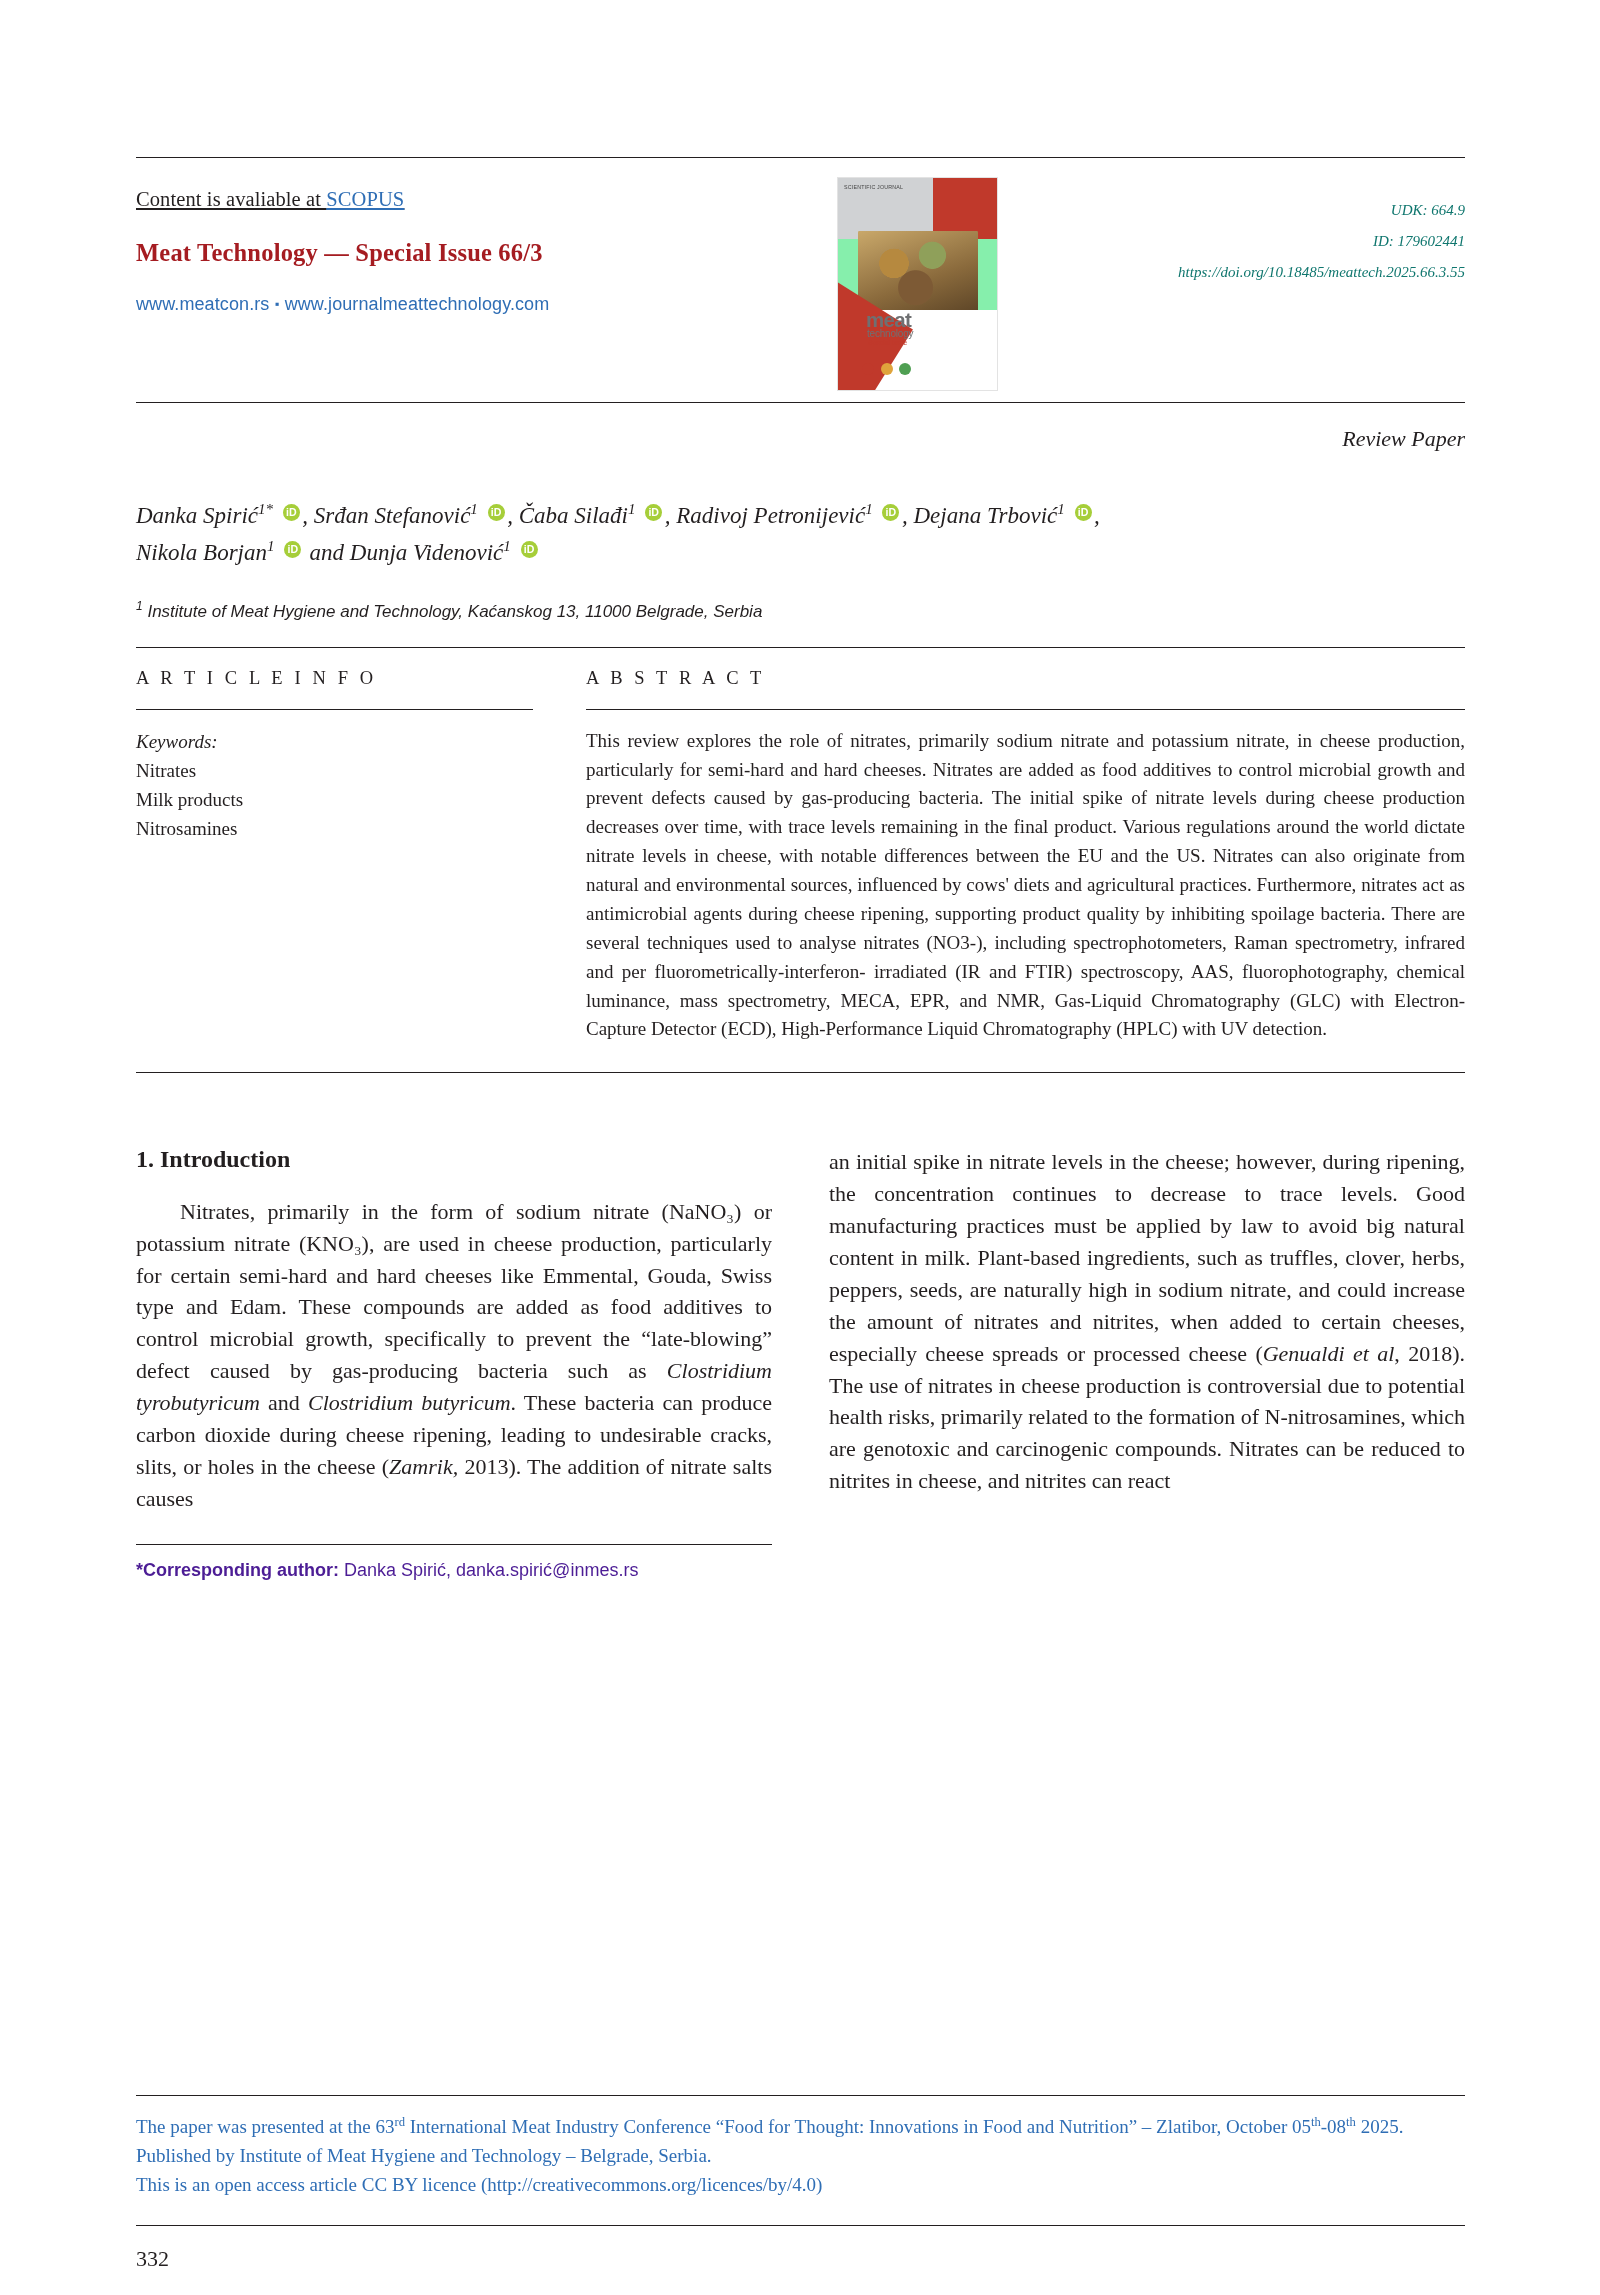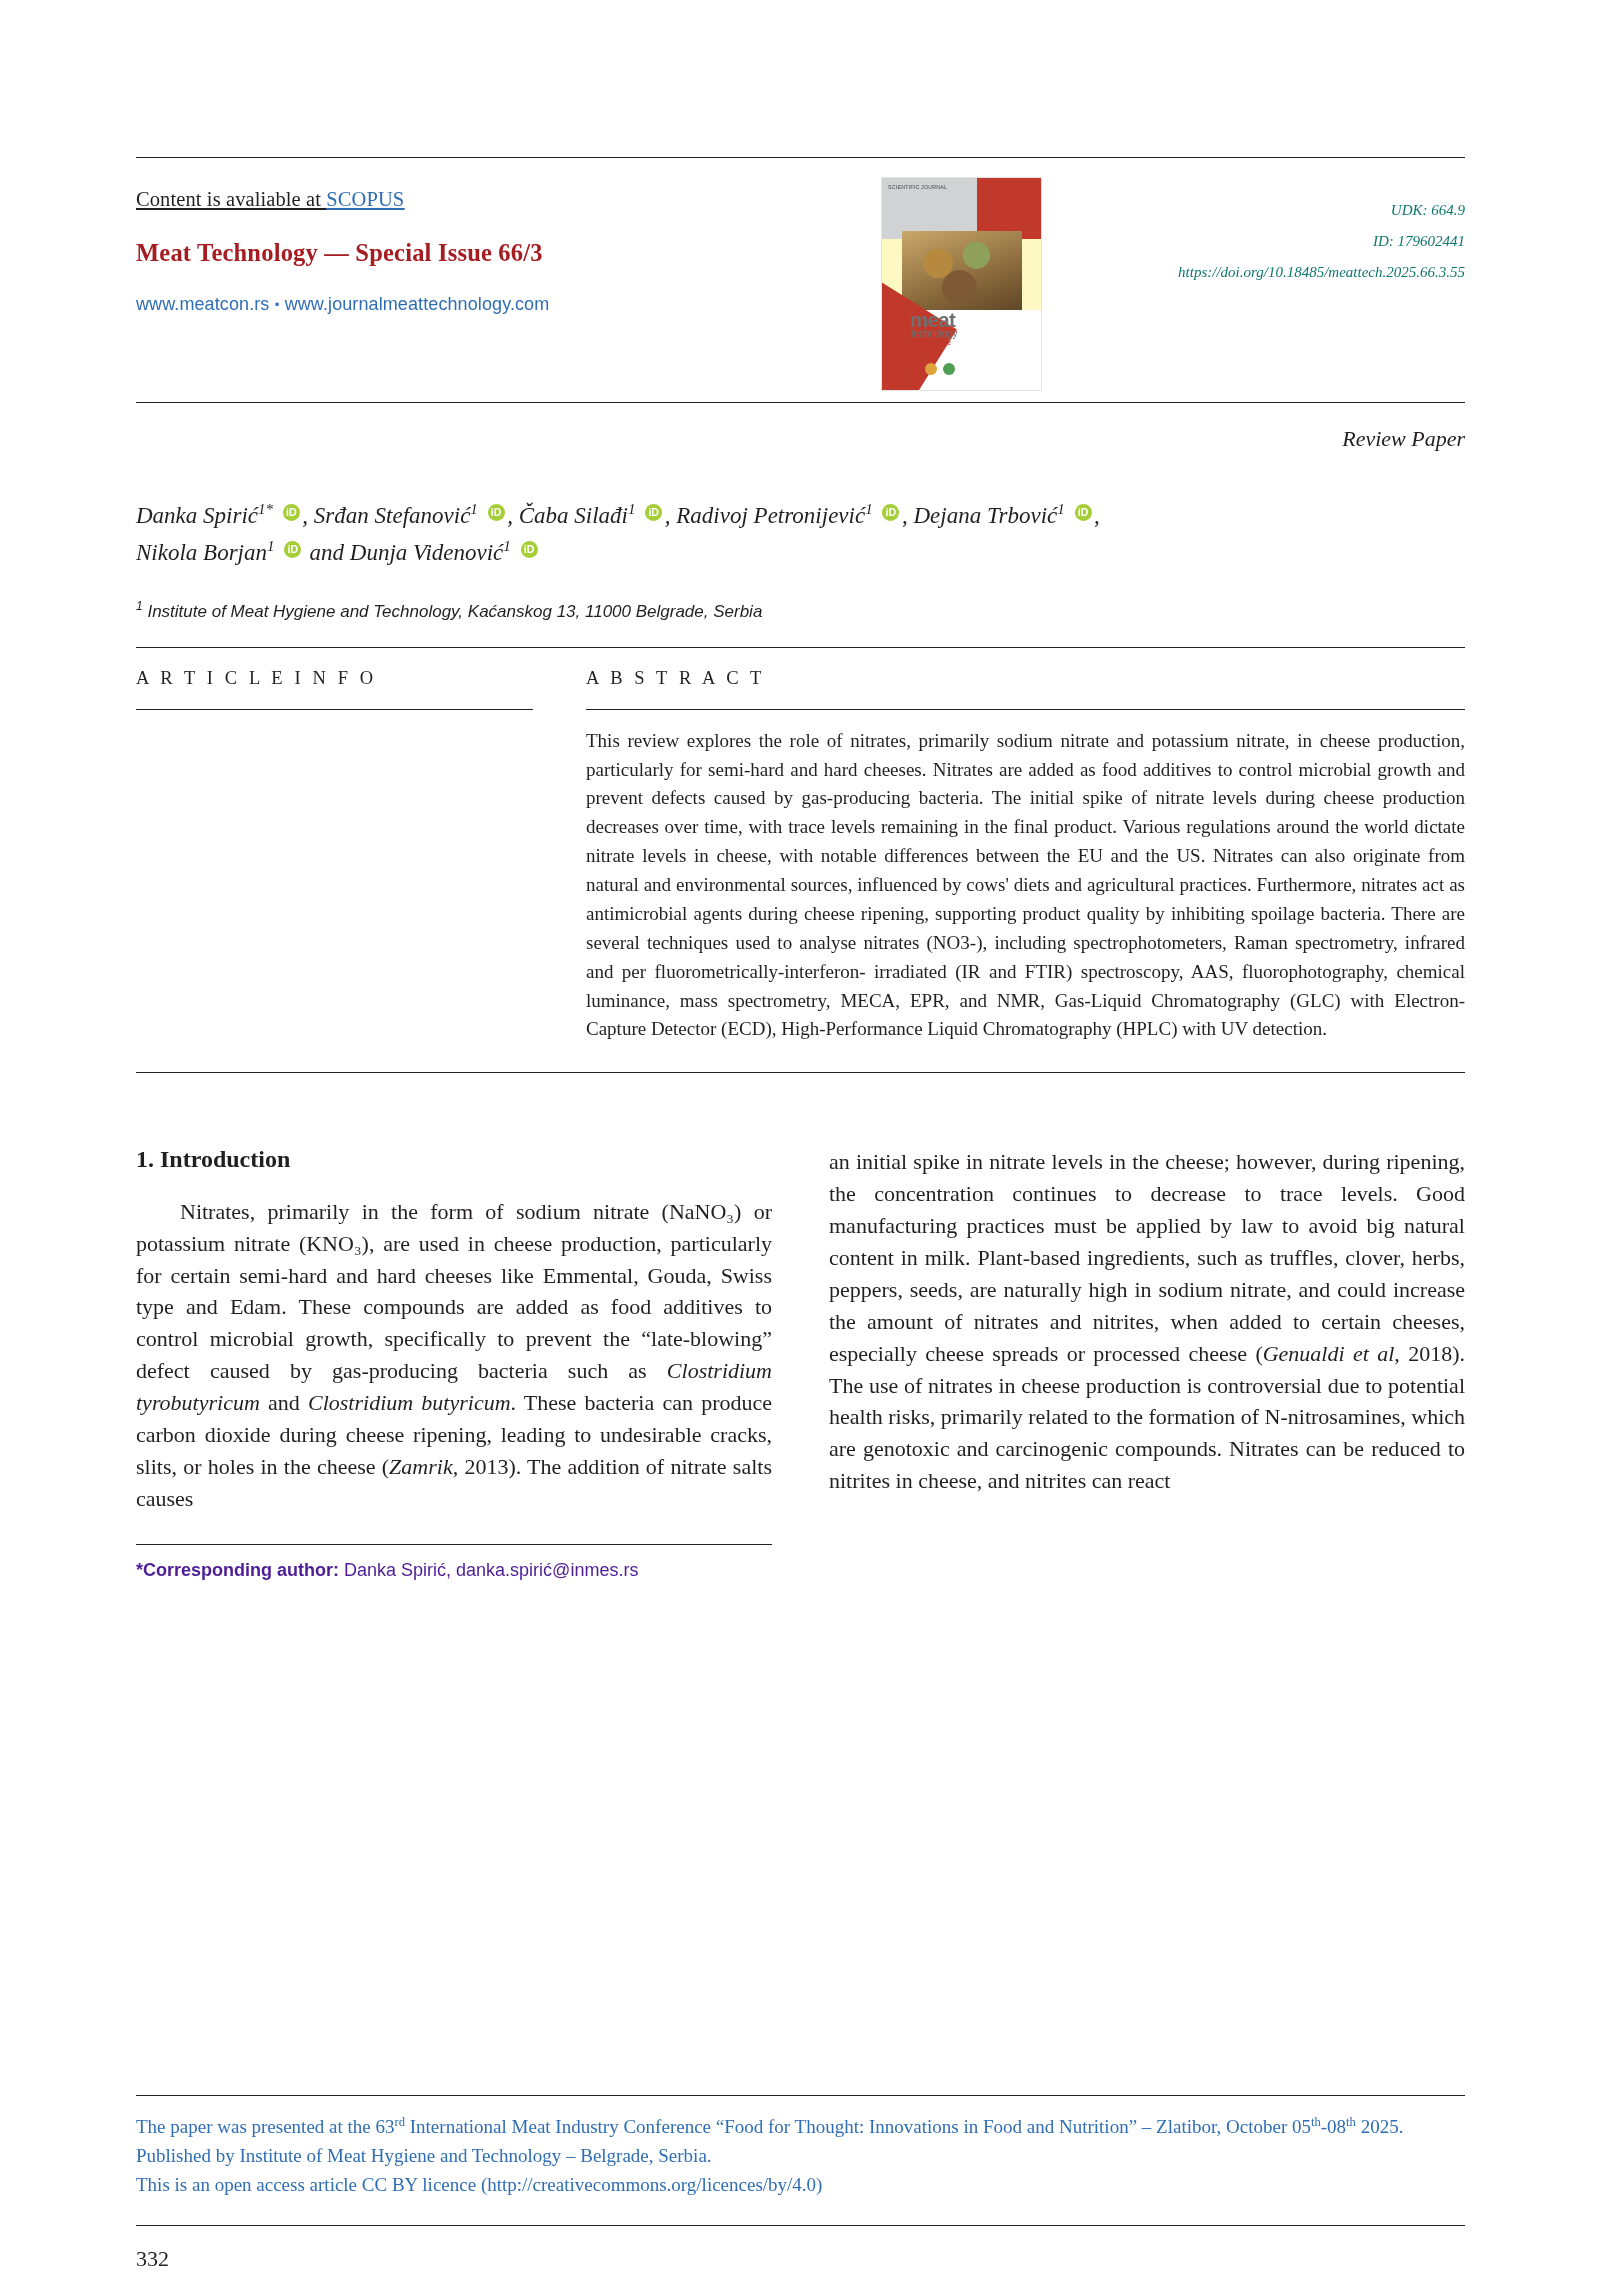--- a/index.html
+++ b/index.html
@@ -79,24 +79,23 @@
     color: #0f766e;
   }
 
   
   .cover {
     position: absolute;
     left: 701px;
     top: 18.5px;
     width: 159px;
     height: 212px;
-    background: #fef9c3;
+    background: #86efac;
     border: 0.7px solid #e3e3e3;
     overflow: hidden;
-    margin-left: 44px;
   }
   .cover .cov-top {
     position: absolute;
     left: 0; top: 0; right: 0;
     height: 61px;
     background: #d0d2d4;
   }
   .cover .cov-red {
     position: absolute;
     right: 0; top: 0;
@@ -407,20 +406,26 @@
   <div class="affiliation">
     <sup>1</sup>
     <span>Institute of Meat Hygiene and Technology, Kaćanskog 13, 11000 Belgrade, Serbia</span>
   </div>
 
   <div class="info-rule-top"></div>
   <div class="info-block">
     <div class="info-left">
       <div class="sec-label">A R T I C L E   I N F O</div>
       <div class="kw-rule"></div>
+      <div class="keywords">
+        <div class="kw-head">Keywords:</div>
+        <div>Nitrates</div>
+        <div>Milk products</div>
+        <div>Nitrosamines</div>
+      </div>
     </div>
     <div class="info-right">
       <div class="sec-label">A B S T R A C T</div>
       <div class="abs-rule"></div>
       <div class="abstract">This review explores the role of nitrates, primarily sodium nitrate and potassium nitrate, in cheese production, particularly for semi-hard and hard cheeses. Nitrates are added as food additives to control microbial growth and prevent defects caused by gas-producing bacteria. The initial spike of nitrate levels during cheese production decreases over time, with trace levels remaining in the final product. Various regulations around the world dictate nitrate levels in cheese, with notable differences between the EU and the US. Nitrates can also originate from natural and environmental sources, influenced by cows' diets and agricultural practices. Furthermore, nitrates act as antimicrobial agents during cheese ripening, supporting product quality by inhibiting spoilage bacteria. There are several techniques used to analyse nitrates (NO3-), including spectrophotometers, Raman spectrometry, infrared and per fluorometrically-interferon- irradiated (IR and FTIR) spectroscopy, AAS, fluorophotography, chemical luminance, mass spectrometry, MECA, EPR, and NMR, Gas-Liquid Chromatography (GLC) with Electron-Capture Detector (ECD), High-Performance Liquid Chromatography (HPLC) with UV detection.</div>
     </div>
   </div>
   <div class="info-rule-bottom"></div>
 
   <div class="body-cols">

